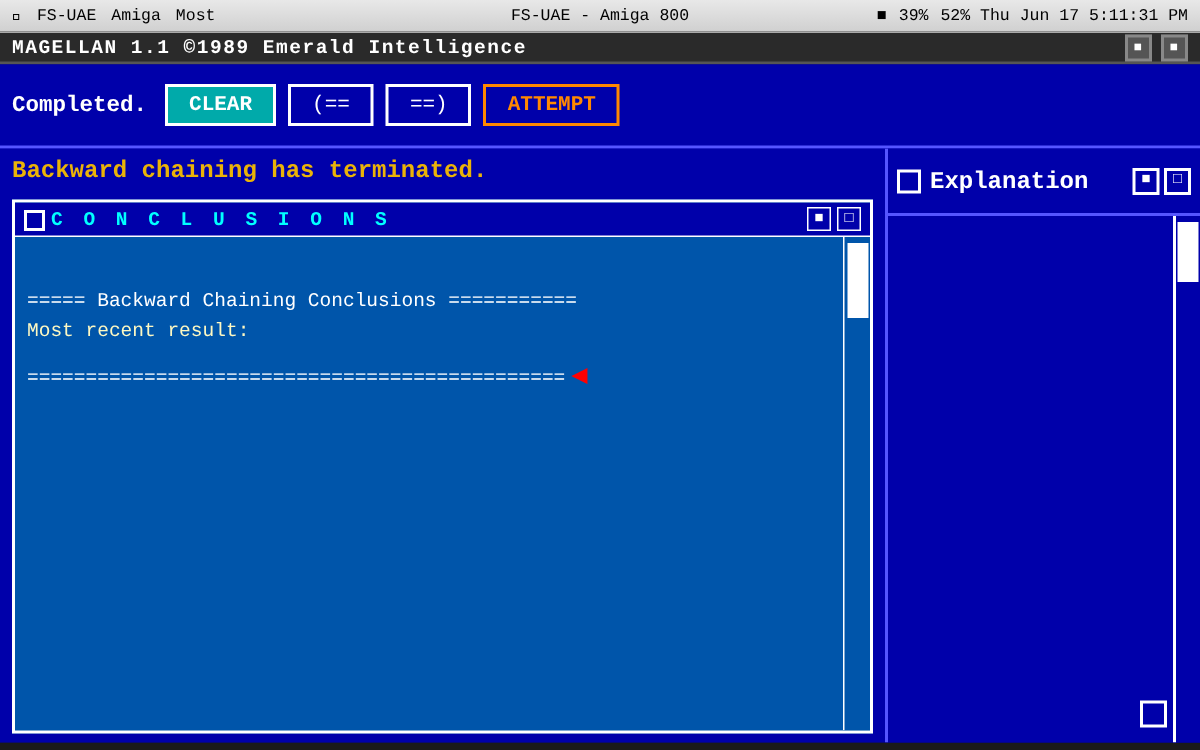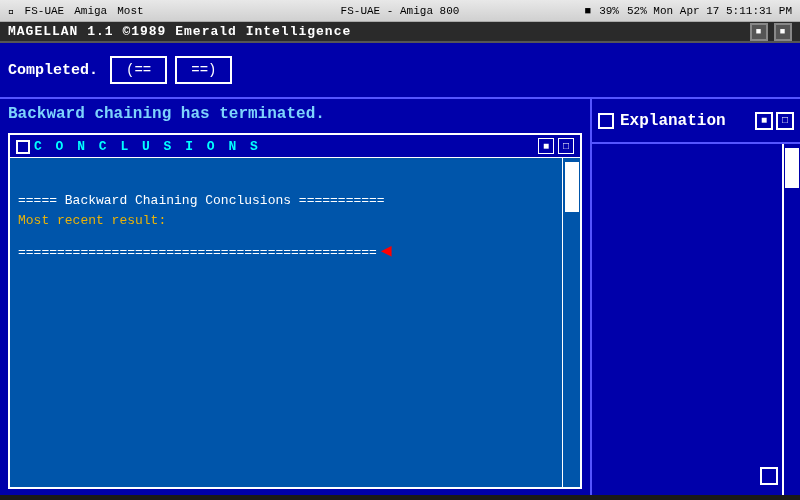--- a/index.html
+++ b/index.html
@@ -106,21 +106,21 @@
     
     #main-panel {
       flex: 1;
       background: #0000aa;
       padding: 6px 8px;
       display: flex;
       flex-direction: column;
     }
 
     #status-text {
-      color: #7dd3fc;
+      color: #eab308;
       font-size: 16px;
       font-weight: bold;
       font-family: 'Courier New', Courier, monospace;
       margin-bottom: 10px;
     }
 
     
     #conclusions-box {
       border: 2px solid #ffffff;
       background: #0055aa;
@@ -164,21 +164,21 @@
       font-family: 'Courier New', Courier, monospace;
       line-height: 1.5;
       flex: 1;
       overflow: hidden;
     }
     #conclusions-content .dashes {
       color: #ffffff;
       margin-top: 27px;
     }
     #conclusions-content .result-text {
-      color: #eab308;
+      color: #fef9c3;
     }
 
     
     #right-panel {
       width: 210px;
       background: #0000aa;
       border-left: 2px solid #5555ff;
       display: flex;
       flex-direction: column;
     }
@@ -294,38 +294,40 @@
   <div id="macos-bar-left">
     <span></span>
     <span>FS-UAE</span>
     <span>Amiga</span>
     <span>Most</span>
   </div>
   <div id="macos-bar-center">FS-UAE - Amiga 800</div>
   <div id="macos-bar-right">
     <span>■</span>
     <span>39%</span>
-    <span>52%  Mon Apr 17  5:11:31 PM</span>
+    <span>52%  Thu Jun 17  5:11:31 PM</span>
   </div>
 </div>
 
 <div id="title-bar">
   <span>MAGELLAN 1.1  ©1989 Emerald Intelligence</span>
   <div style="margin-left:auto;display:flex;gap:6px;">
     <div style="width:18px;height:18px;border:2px solid #888;background:#555;display:flex;align-items:center;justify-content:center;color:#fff;font-size:9px;">■</div>
     <div style="width:18px;height:18px;border:2px solid #888;background:#555;display:flex;align-items:center;justify-content:center;color:#fff;font-size:9px;">■</div>
   </div>
 </div>
 
 <div id="app">
 
   <div id="toolbar">
     <span id="completed-label">Completed.</span>
+    <button class="btn-clear">CLEAR</button>
     <button class="btn-nav">(==</button>
     <button class="btn-nav">==)</button>
+    <button class="btn-attempt">ATTEMPT</button>
   </div>
 
   <div id="content-area">
 
     <div id="main-panel">
       <div id="status-text">Backward chaining has terminated.</div>
 
       <div id="conclusions-box">
         <div id="conclusions-title-bar">
           <div style="display:flex;align-items:flex-end;gap:4px;">

